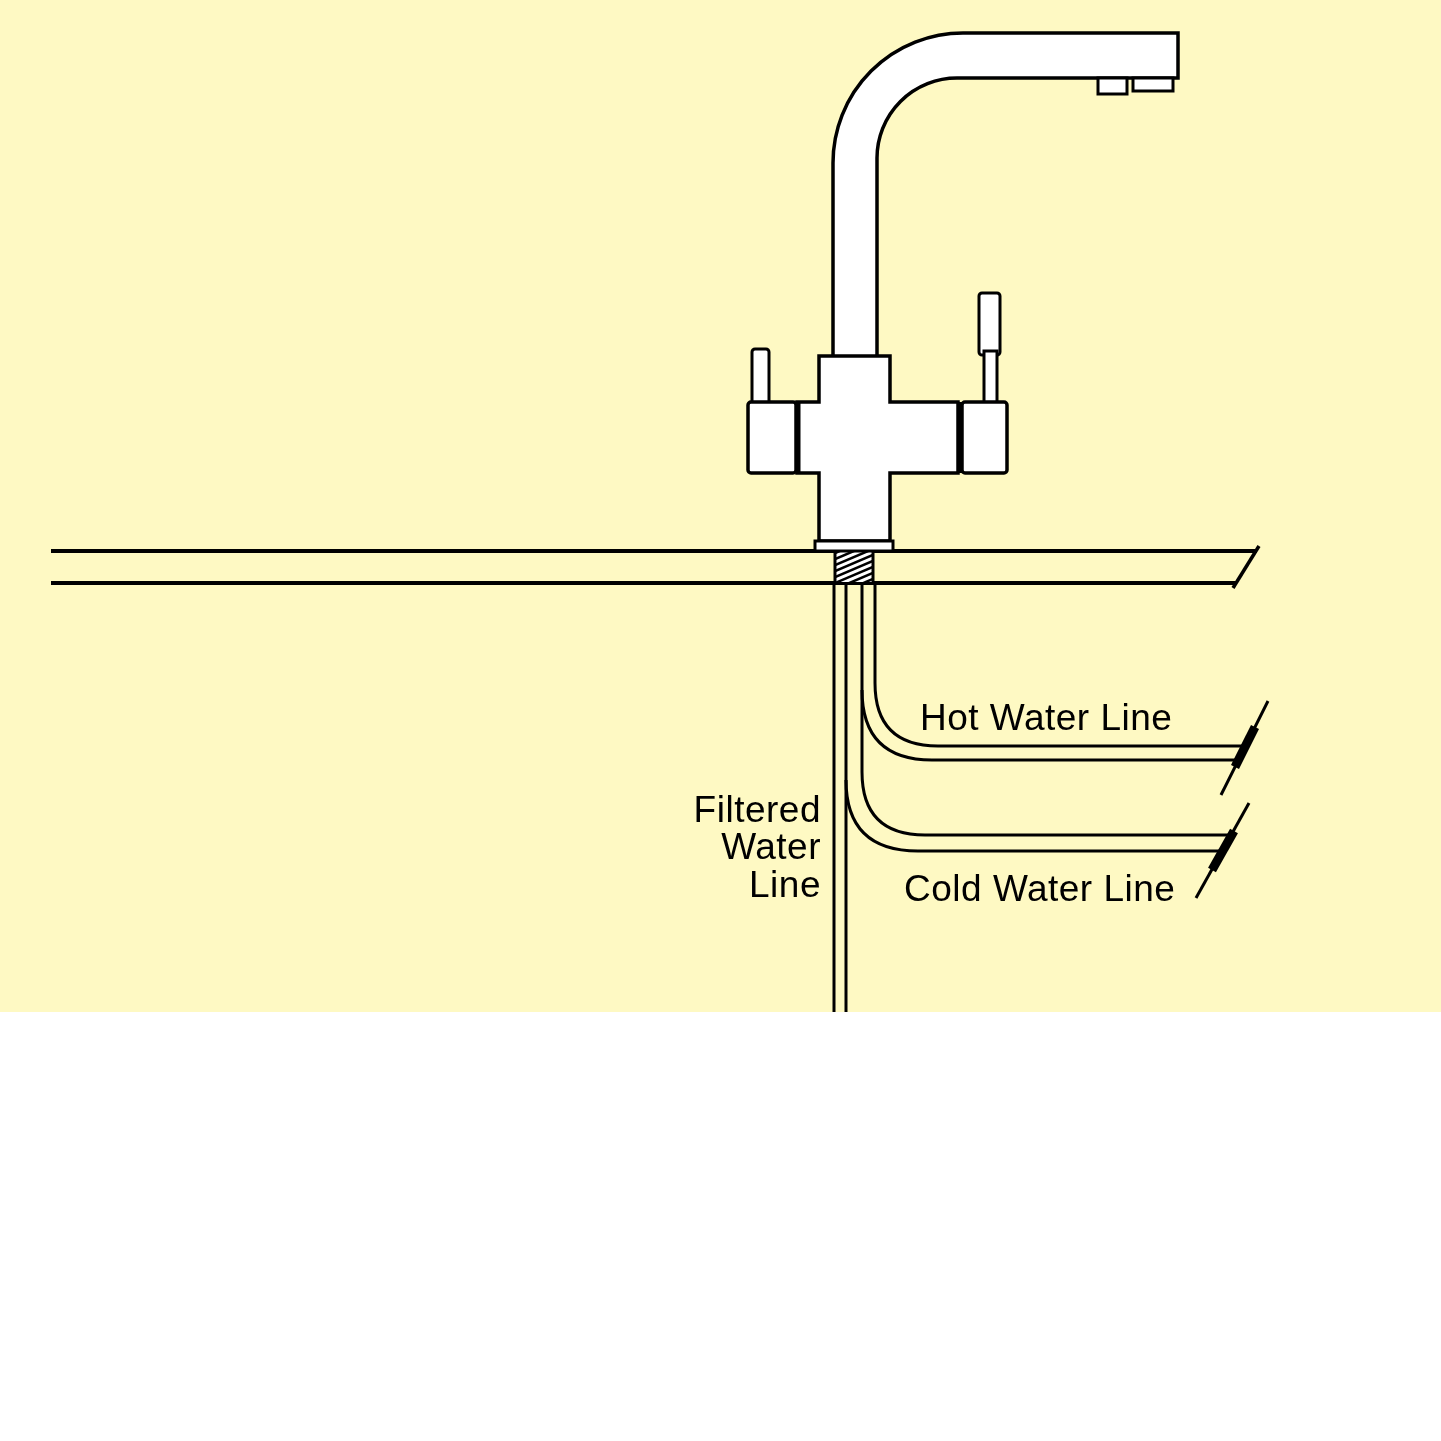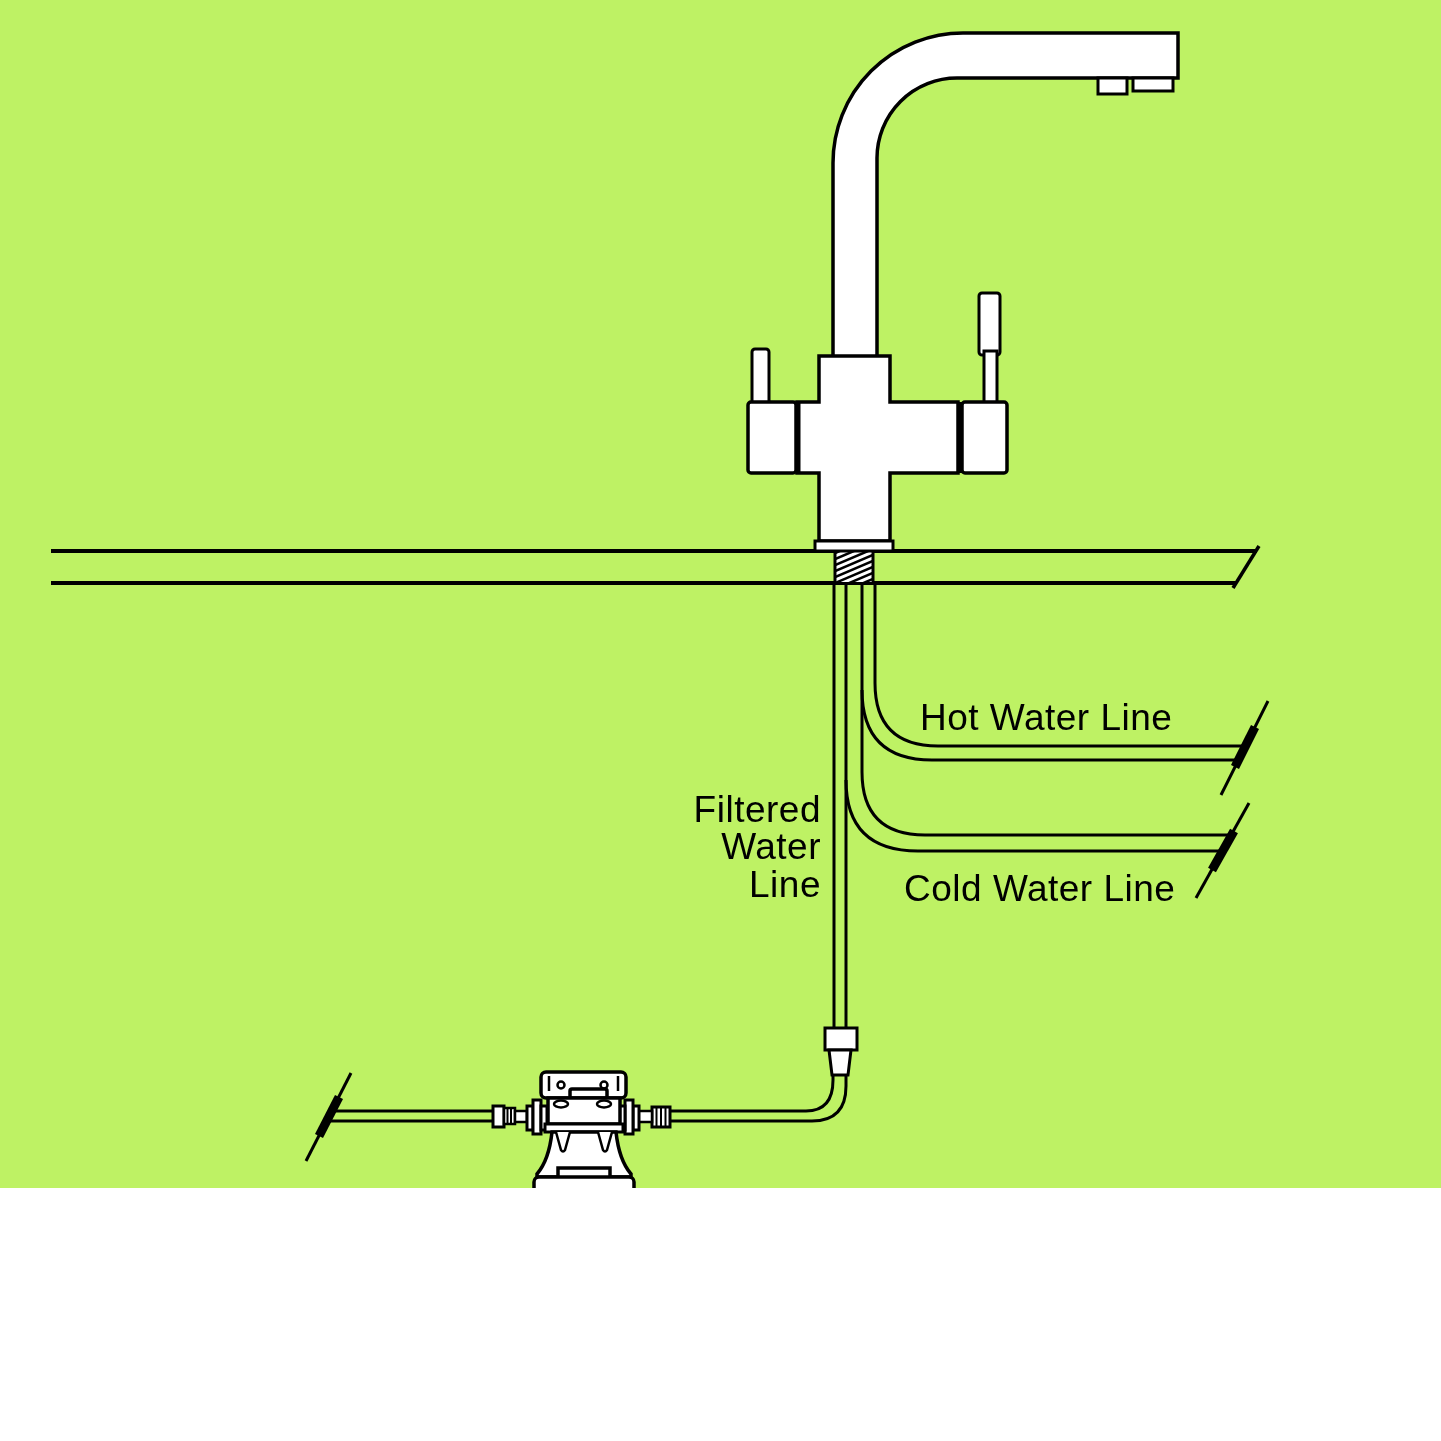--- a/index.html
+++ b/index.html
@@ -3,22 +3,22 @@
 <meta charset="utf-8">
 <style>
   html, body {
     margin: 0;
     padding: 0;
     background: #ffffff;
   }
   .canvas {
     position: relative;
     width: 1441px;
-    height: 1188px;
-    background: #bef264;
+    height: 1012px;
+    background: #fef9c3;
     overflow: hidden;
   }
   svg {
     display: block;
   }
   .ln {
     stroke: #000000;
     fill: none;
     stroke-width: 3;
     stroke-linecap: butt;

